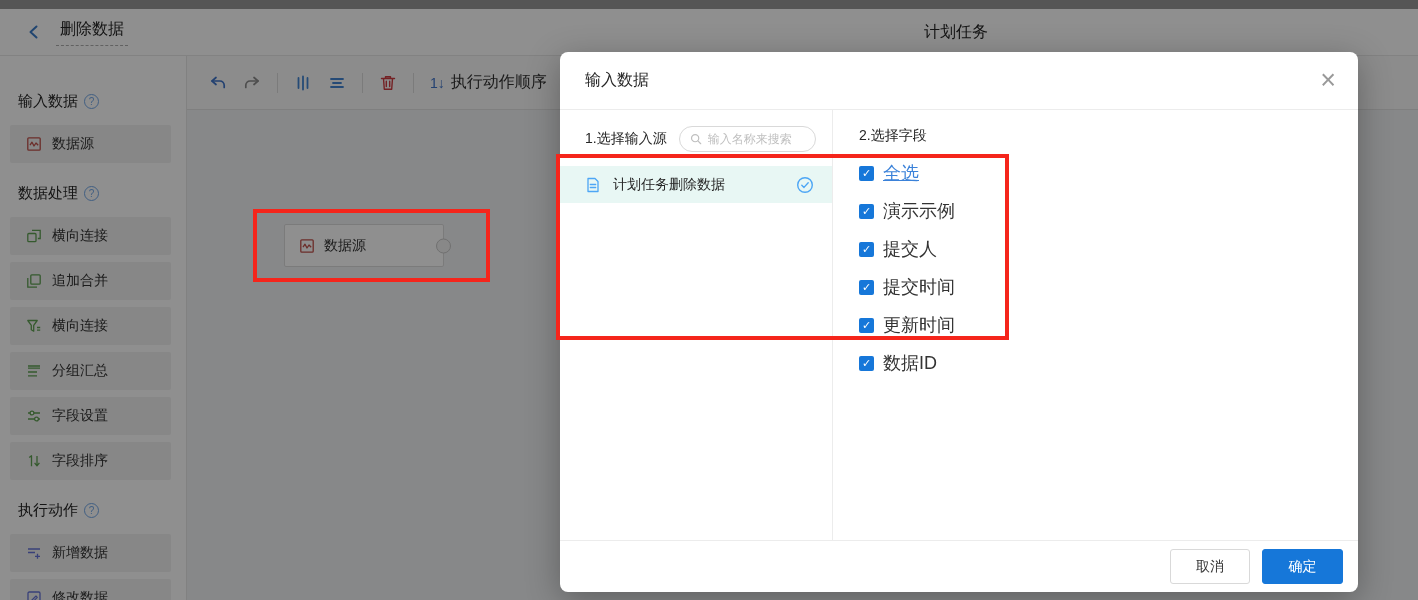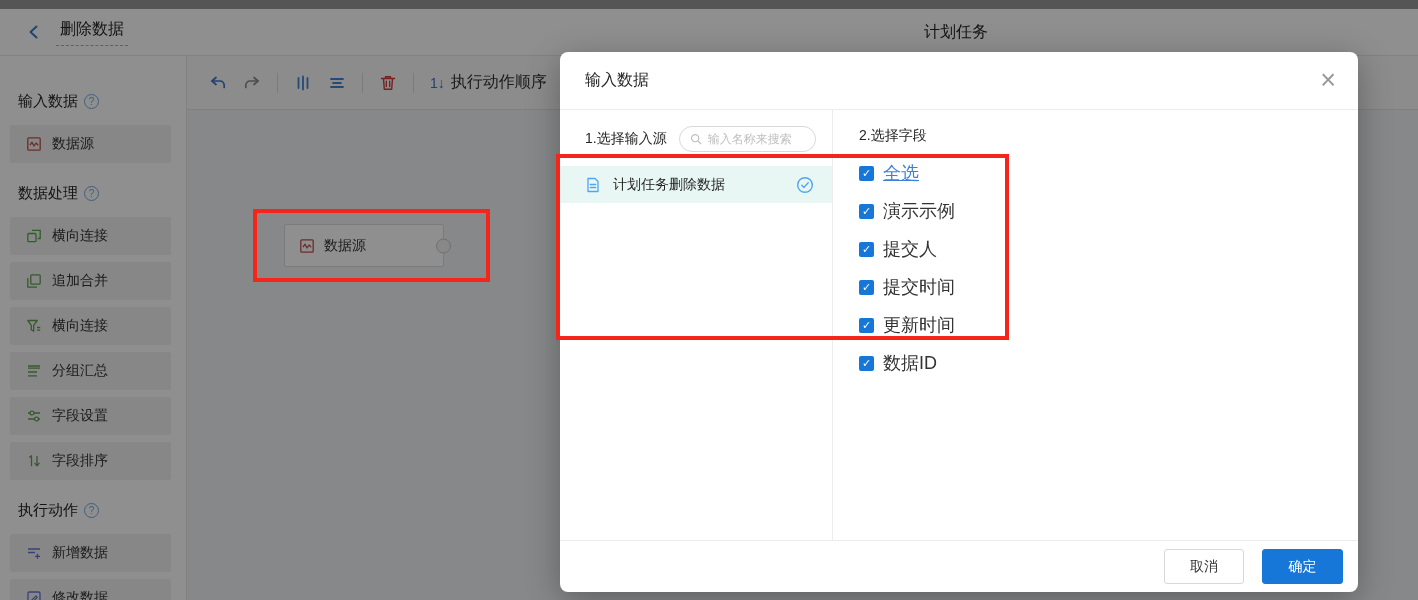--- a/index.html
+++ b/index.html
@@ -53,21 +53,21 @@
   .source-item { margin-top:14px; height:37px; background:#e8f7f4; display:flex; align-items:center; padding:0 18px 0 25px; gap:12px; font-size:14px; color:#262626; cursor:pointer; }
   .doc-icon { display:inline-flex; width:16px; height:16px; color:#4da6f5; }
   .sel-icon { margin-left:auto; display:inline-flex; width:18px; height:18px; color:#4da6f5; }
   .fields-col { flex:1; padding:16px 0 0 17px; }
   .cb-list { margin-top:16px; }
   .cb-row { display:flex; align-items:center; gap:9px; margin-bottom:14px; cursor:pointer; }
   .cb-box { width:15px; height:15px; background:#1677d9; border-radius:2px; display:inline-flex; align-items:center; justify-content:center; flex:none; }
   .cb-box::after { content:"✓"; color:#fff; font-size:11px; line-height:1; }
   .cb-label { font-size:18px; color:#333; }
   .cb-label.link { color:#3b82d9; text-decoration:underline; }
-  .modal-footer { height:52px; border-top:1px solid #ececec; display:flex; align-items:center; justify-content:flex-end; gap:18px; padding-right:15px; flex:none; }
+  .modal-footer { height:52px; border-top:1px solid #ececec; display:flex; align-items:center; justify-content:flex-end; gap:12px; padding-right:15px; flex:none; }
   .btn { height:35px; border-radius:3px; font-size:14px; cursor:pointer; font-family:inherit; }
   .btn-cancel { width:80px; background:#fff; border:1px solid #d9d9d9; color:#333; }
   .btn-confirm { width:81px; background:#1677d9; border:1px solid #1677d9; color:#fff; }
 
   
   .red-rect { position:absolute; border:4px solid #f5251b; z-index:30; pointer-events:none; }
   .rect-node { left:253px; top:200px; width:237px; height:73px; }
   .rect-fields { left:556px; top:145px; width:453px; height:186px; }
 </style>
 </head>

